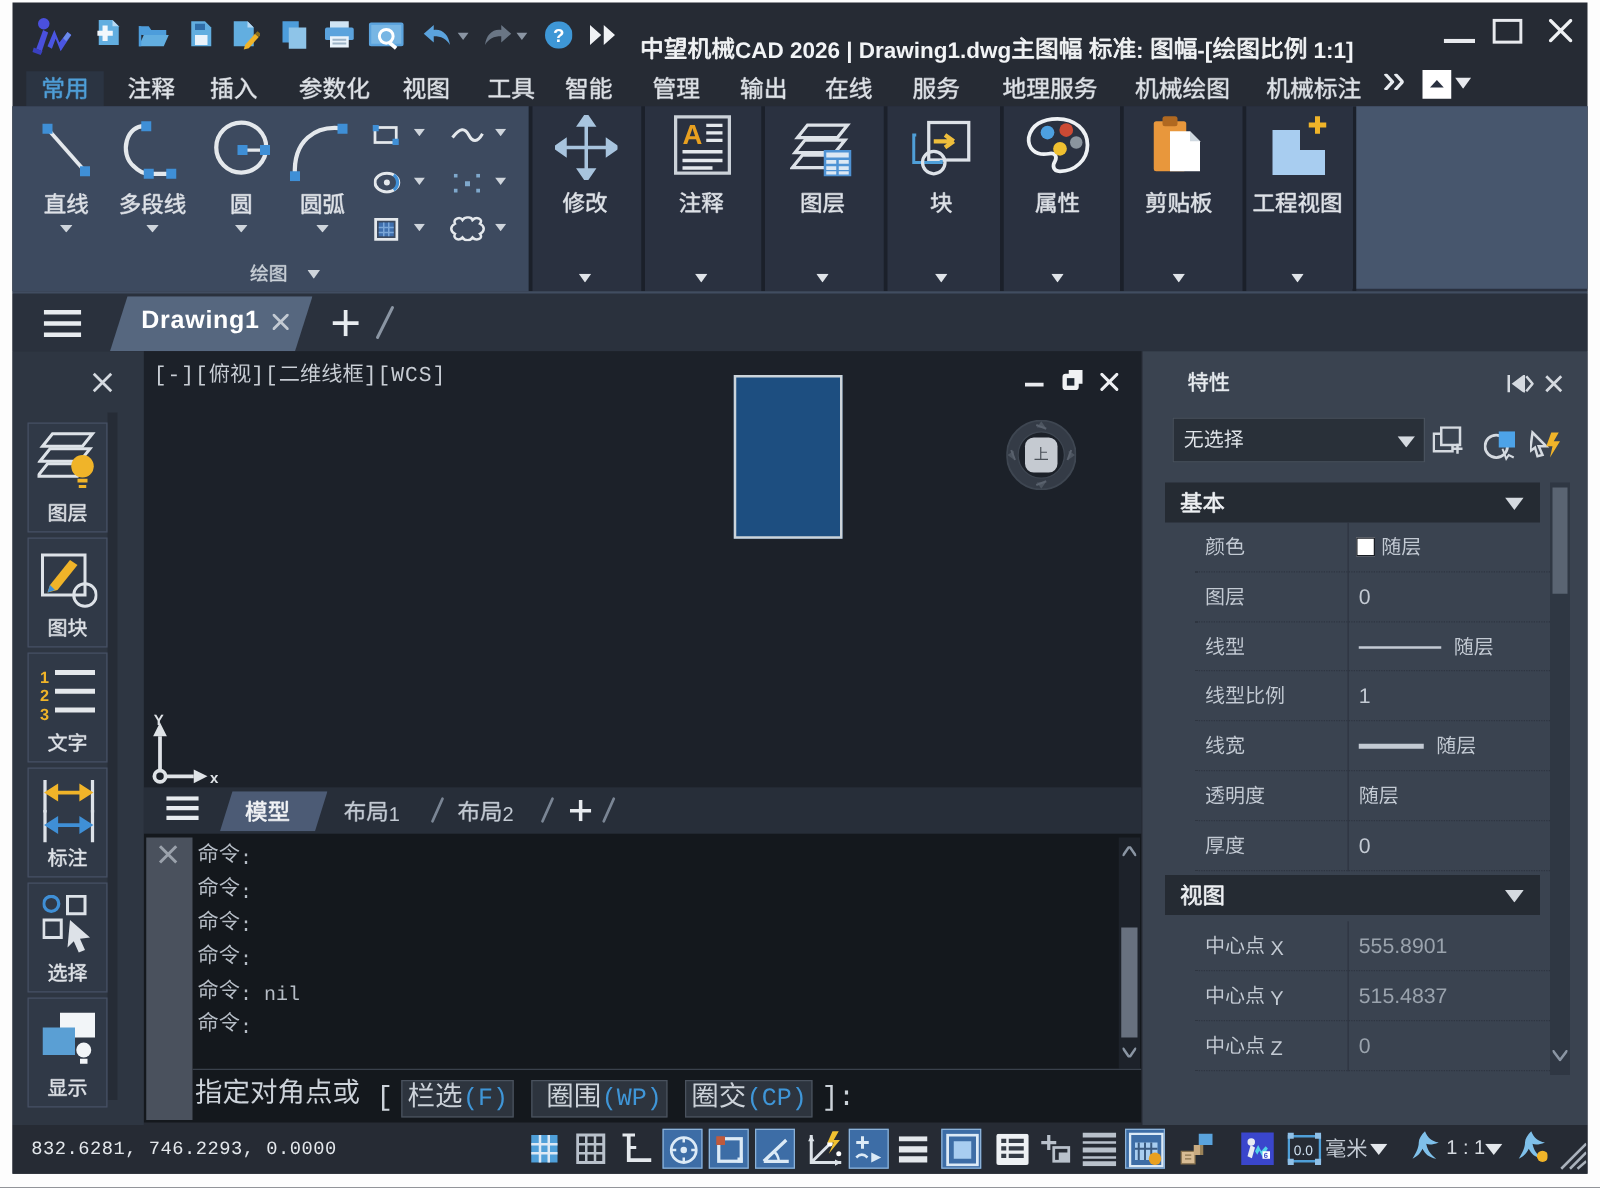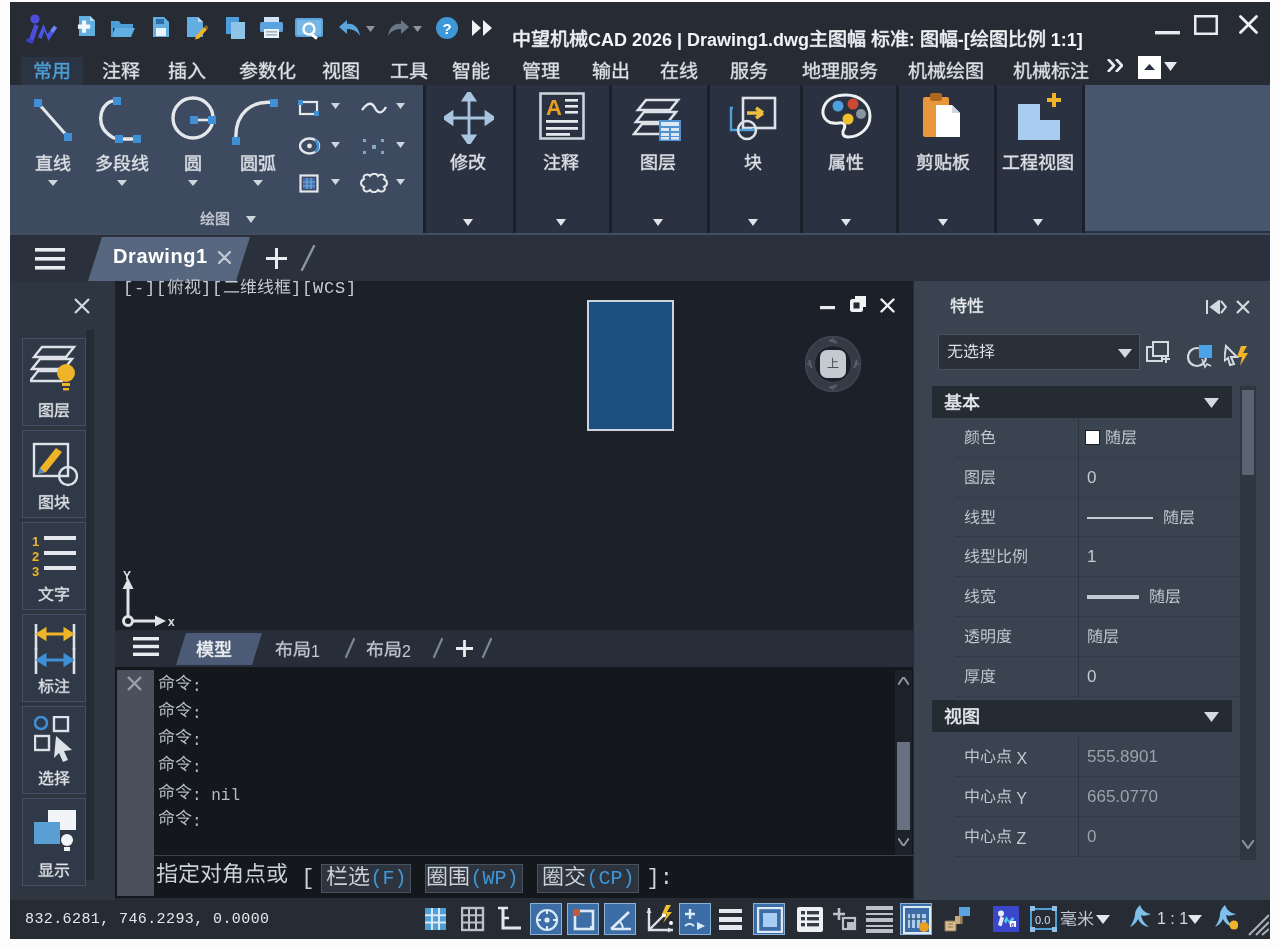--- a/index.html
+++ b/index.html
@@ -512,21 +512,21 @@
 <svg class="ab" width="13" height="13" viewBox="0 0 13 13" style="left:218px;top:251px">
     <path d="M1 1 L12 12 M12 1 L1 12" stroke="#c3cad3" stroke-width="2.2" stroke-linecap="round"></path>
   </svg>
 <svg class="ab" width="21" height="21" viewBox="0 0 21 21" style="left:266px;top:248px">
     <path d="M10.5 0 V21 M0 10.5 H21" stroke="#e8ecf0" stroke-width="3"></path>
   </svg>
 <svg class="ab" width="16" height="28" viewBox="0 0 16 28" style="left:300px;top:244px">
     <path d="M14 2 L2 26" stroke="#8a95a3" stroke-width="2.4" stroke-linecap="round"></path>
   </svg>
 <div style="position:absolute;left:115px;top:281px;width:798px;height:349px;background:#1c2129"></div>
-<div style="position:absolute;left:123px;top:278px;white-space:nowrap"><span style="font-family:'Liberation Mono';font-size:17px;letter-spacing:0.8px;color:#c8cdd4">[-][</span><svg class="cn" style="width:34px;height:17px;vertical-align:-2.0px;fill:#c8cdd4" viewBox="0 0 200 100">
+<div style="position:absolute;left:123px;top:290px;white-space:nowrap"><span style="font-family:'Liberation Mono';font-size:17px;letter-spacing:0.8px;color:#c8cdd4">[-][</span><svg class="cn" style="width:34px;height:17px;vertical-align:-2.0px;fill:#c8cdd4" viewBox="0 0 200 100">
       <use href="#g55" x="0"></use>
       <use href="#g21" x="100"></use>
     </svg><span style="font-family:'Liberation Mono';font-size:17px;letter-spacing:0.8px;color:#c8cdd4">][</span><svg class="cn" style="width:68px;height:17px;vertical-align:-2.0px;fill:#c8cdd4" viewBox="0 0 400 100">
       <use href="#g56" x="0"></use>
       <use href="#g57" x="100"></use>
       <use href="#g31" x="200"></use>
       <use href="#g58" x="300"></use>
     </svg><span style="font-family:'Liberation Mono';font-size:17px;letter-spacing:0.8px;color:#c8cdd4">][WCS]</span></div>
 <div style="position:absolute;left:587px;top:300px;width:87px;height:131px;background:#1d4e80;border:2px solid #ccd4da"></div>
 <svg class="ab" width="15" height="4" viewBox="0 0 15 4" style="left:820px;top:306px">
@@ -635,21 +635,21 @@
 <div style="position:absolute;left:156px;top:862px;white-space:nowrap"><svg class="cn" style="width:132px;height:22px;vertical-align:0.0px;fill:#ccd2d9" viewBox="0 0 600 100">
       <use href="#g65" x="0"></use>
       <use href="#g66" x="100"></use>
       <use href="#g67" x="200"></use>
       <use href="#g68" x="300"></use>
       <use href="#g69" x="400"></use>
       <use href="#g70" x="500"></use>
     </svg><span style="font-family:'Liberation Mono';font-size:22px;color:#ccd2d9"> [</span><span style="display:inline-block;background:#2d343e;border:1px solid #4a525e;padding:0 4px 2px 4px;margin:0 7px"><svg class="cn" style="width:44px;height:22px;vertical-align:-3.0px;fill:#ccd2d9" viewBox="0 0 200 100">
         <use href="#g71" x="0"></use>
         <use href="#g51" x="100"></use>
-      </svg><span style="font-family:'Liberation Mono';font-size:20px;color:#3f96d8">(F)</span></span><span style="display:inline-block;background:#2d343e;border:1px solid #4a525e;padding:0 4px 2px 0;margin:0 7px"><svg class="cn" style="width:44px;height:22px;vertical-align:-3.0px;fill:#ccd2d9" viewBox="0 0 200 100">
+      </svg><span style="font-family:'Liberation Mono';font-size:20px;color:#3f96d8">(F)</span></span><span style="display:inline-block;background:#2d343e;border:1px solid #4a525e;padding:0 4px 2px 11px;margin:0 7px"><svg class="cn" style="width:44px;height:22px;vertical-align:-3.0px;fill:#ccd2d9" viewBox="0 0 200 100">
         <use href="#g72" x="0"></use>
         <use href="#g73" x="100"></use>
       </svg><span style="font-family:'Liberation Mono';font-size:20px;color:#3f96d8">(WP)</span></span><span style="display:inline-block;background:#2d343e;border:1px solid #4a525e;padding:0 4px 2px 4px;margin:0 7px"><svg class="cn" style="width:44px;height:22px;vertical-align:-3.0px;fill:#ccd2d9" viewBox="0 0 200 100">
         <use href="#g72" x="0"></use>
         <use href="#g74" x="100"></use>
       </svg><span style="font-family:'Liberation Mono';font-size:20px;color:#3f96d8">(CP)</span></span><span style="font-family:'Liberation Mono';font-size:22px;color:#ccd2d9">]:</span></div>
 <div style="position:absolute;left:10px;top:281px;width:105px;height:619px;background:#2e3642"></div>
 <div style="position:absolute;left:86px;top:330px;width:8px;height:550px;background:#262c36"></div>
 <svg class="ab" width="18" height="18" viewBox="0 0 18 18" style="left:73px;top:297px">
     <path d="M2 2 L16 16 M16 2 L2 16" stroke="#d5dae0" stroke-width="2.2"></path>
@@ -852,21 +852,21 @@
       <use href="#g87" x="100"></use>
       <use href="#g69" x="200"></use>
     </svg><span style="font-size:16px;color:#c3cad3;font-family:'Liberation Sans'"> X</span></div>
 <div style="position:absolute;left:1087px;top:747px;font-size:17px;color:#9aa3ad">555.8901</div>
 <div style="position:absolute;left:956px;top:777px;width:284px;height:40px;border-bottom:1px dotted #2e3540"></div>
 <div style="position:absolute;left:964px;top:788px;white-space:nowrap"><svg class="cn" style="width:48px;height:16px;vertical-align:0.0px;fill:#c3cad3" viewBox="0 0 300 100">
       <use href="#g0" x="0"></use>
       <use href="#g87" x="100"></use>
       <use href="#g69" x="200"></use>
     </svg><span style="font-size:16px;color:#c3cad3;font-family:'Liberation Sans'"> Y</span></div>
-<div style="position:absolute;left:1087px;top:787px;font-size:17px;color:#9aa3ad">665.0770</div>
+<div style="position:absolute;left:1087px;top:787px;font-size:17px;color:#9aa3ad">515.4837</div>
 <div style="position:absolute;left:956px;top:817px;width:284px;height:40px;border-bottom:1px dotted #2e3540"></div>
 <div style="position:absolute;left:964px;top:828px;white-space:nowrap"><svg class="cn" style="width:48px;height:16px;vertical-align:0.0px;fill:#c3cad3" viewBox="0 0 300 100">
       <use href="#g0" x="0"></use>
       <use href="#g87" x="100"></use>
       <use href="#g69" x="200"></use>
     </svg><span style="font-size:16px;color:#c3cad3;font-family:'Liberation Sans'"> Z</span></div>
 <div style="position:absolute;left:1087px;top:827px;font-size:17px;color:#9aa3ad">0</div>
 <div style="position:absolute;left:1078px;top:737px;width:1px;height:120px;background:#2e3540"></div>
 <div style="position:absolute;left:1240px;top:386px;width:16px;height:474px;background:#2f3743"></div>
 <div style="position:absolute;left:1242px;top:390px;width:12px;height:85px;background:#5a6472"></div>

